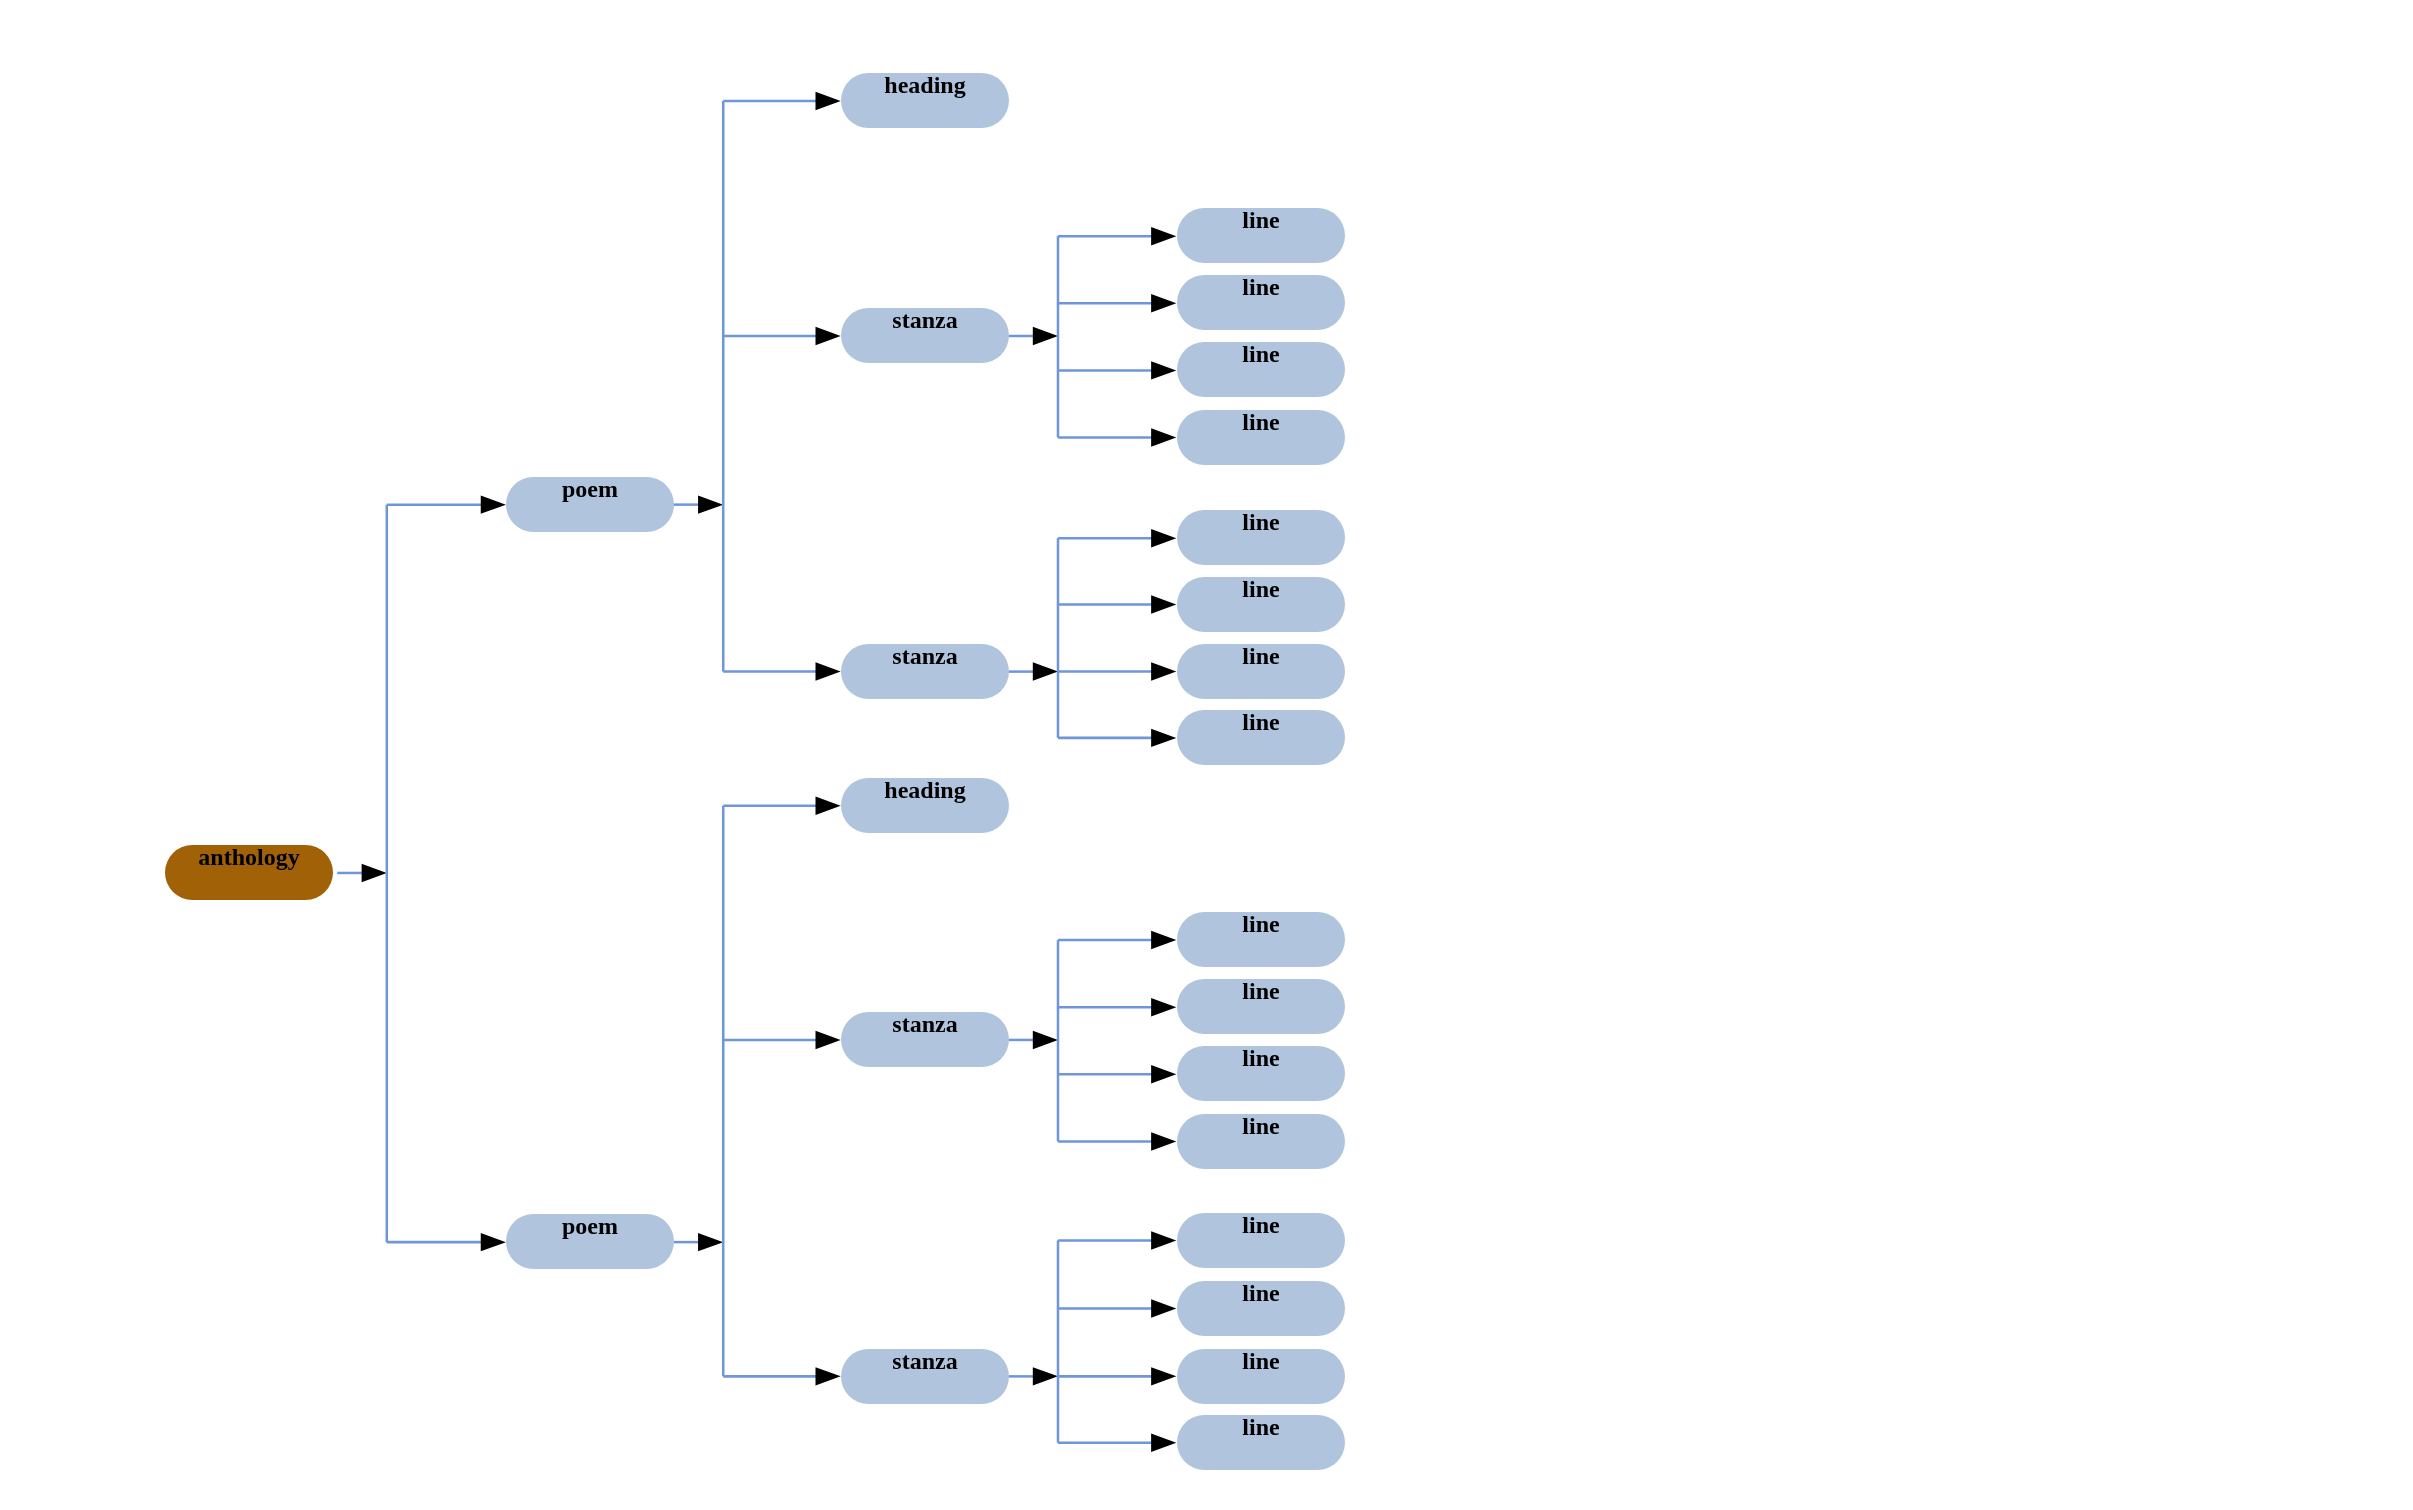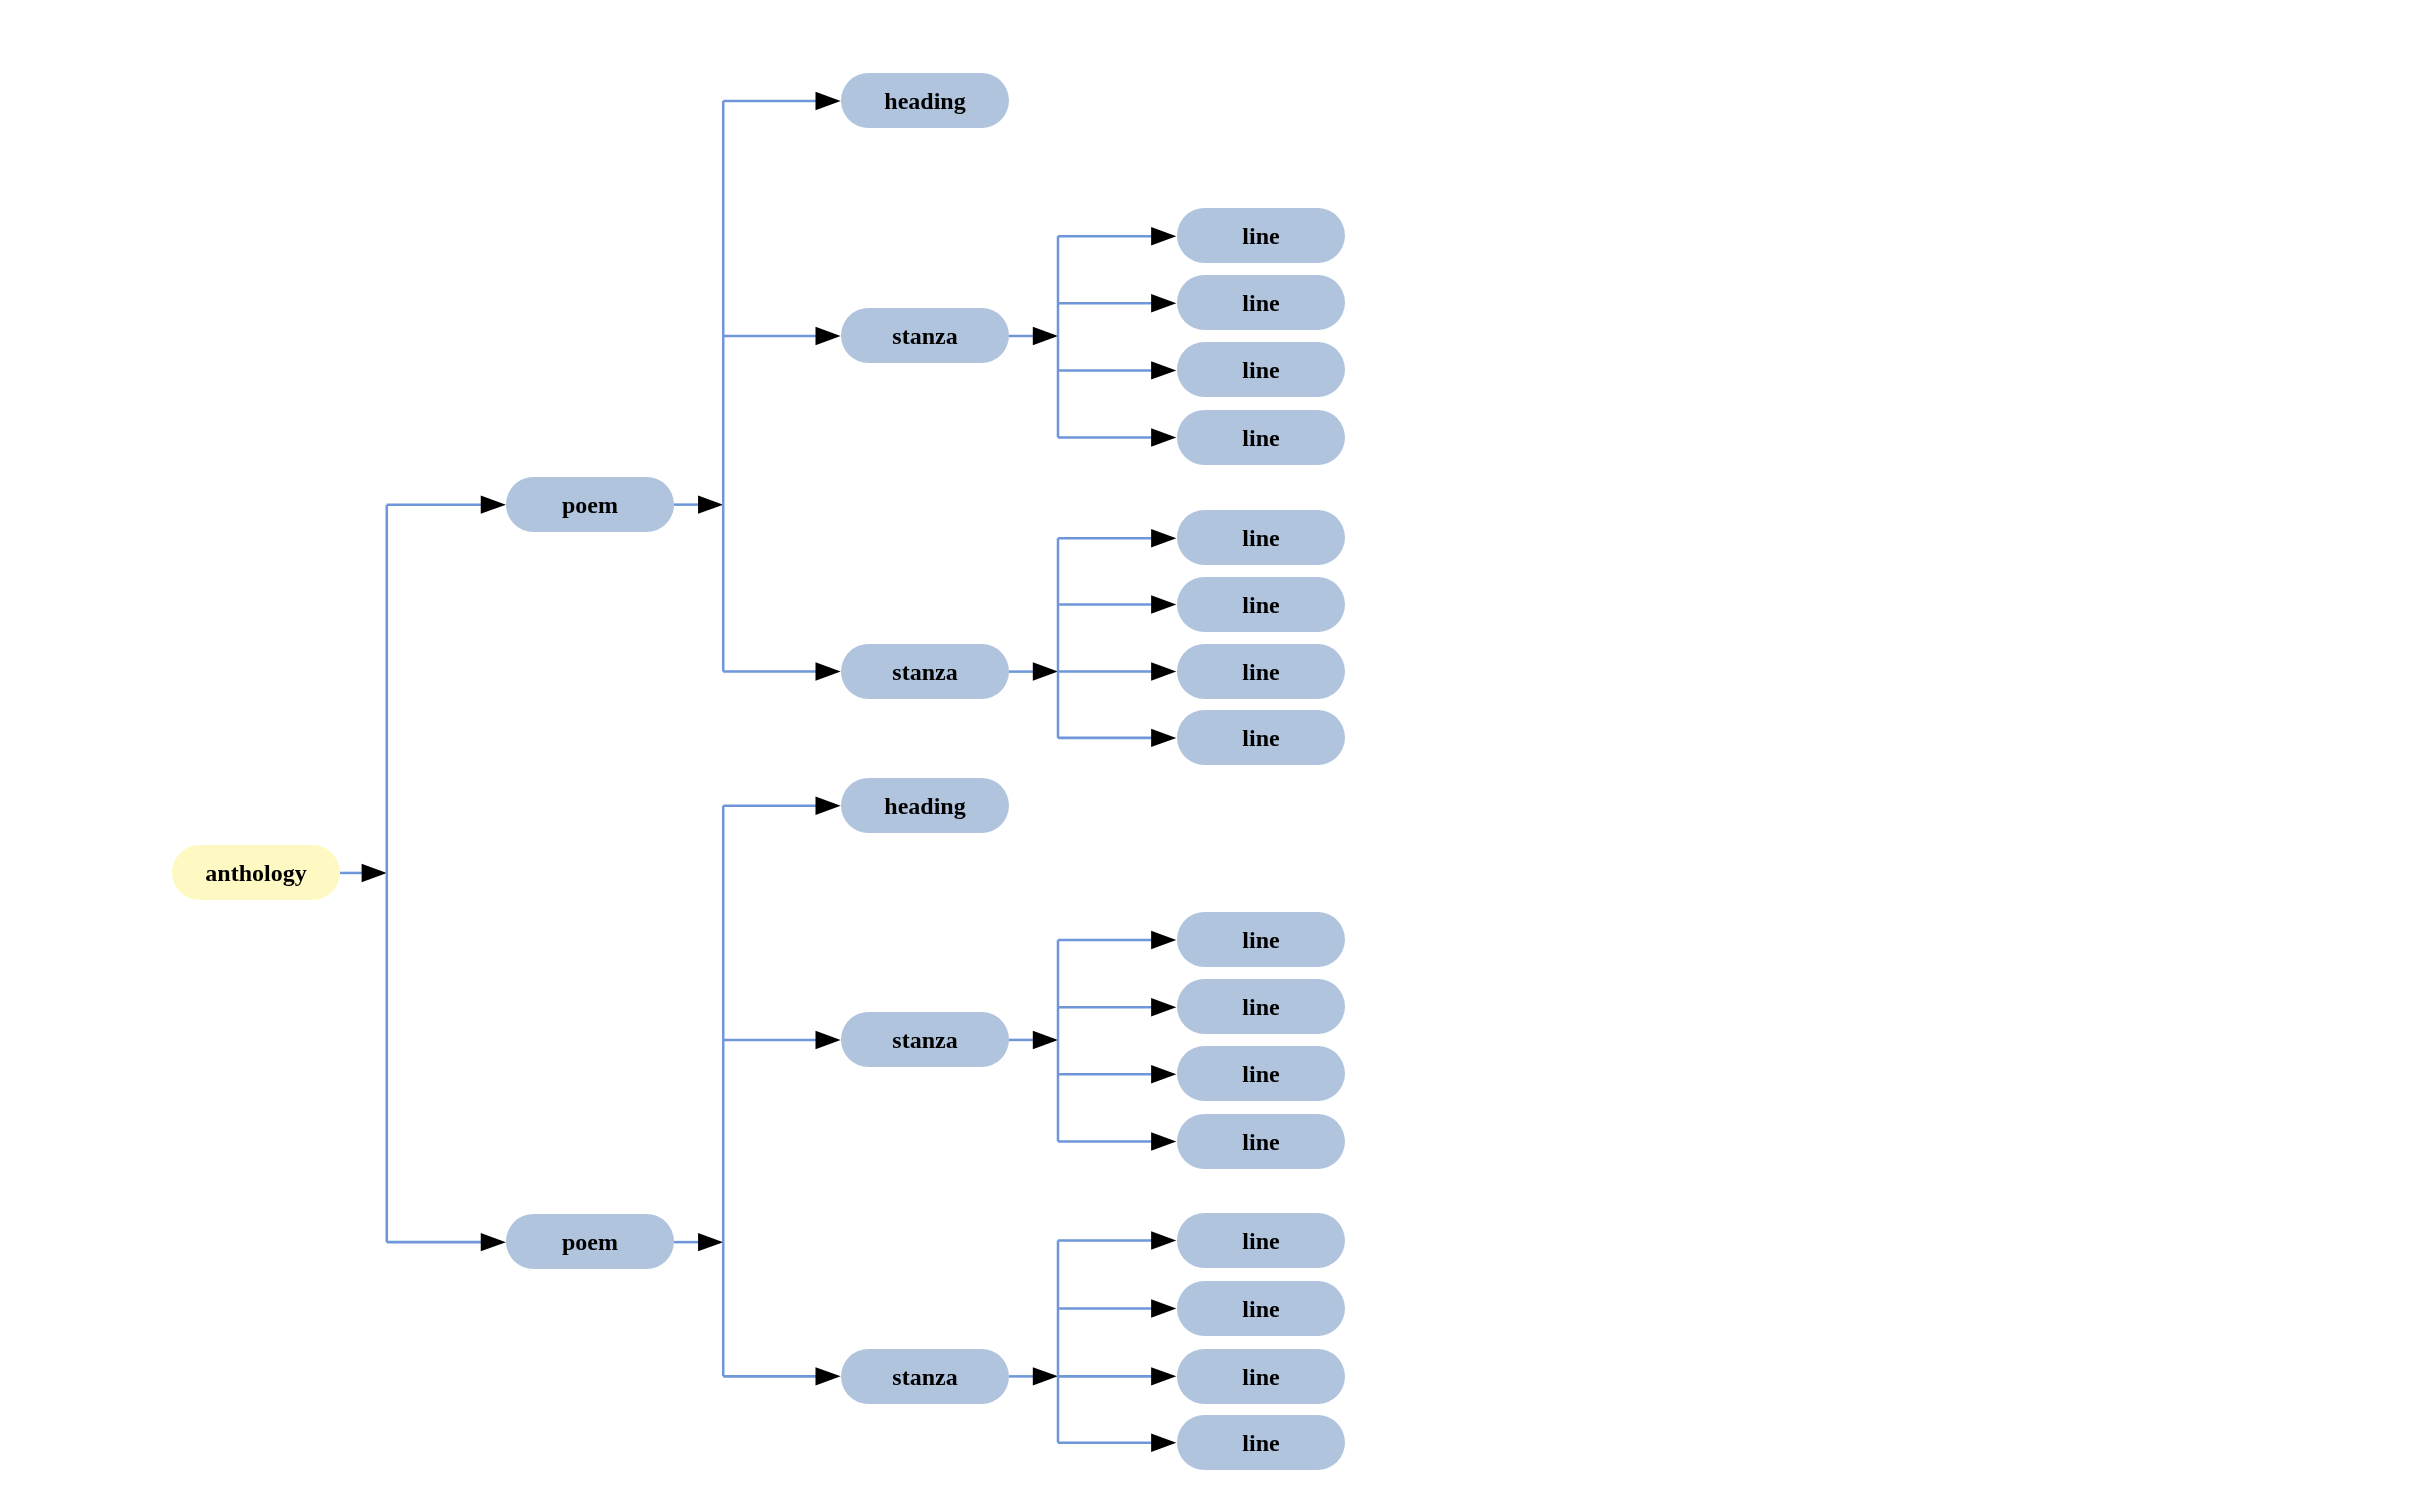--- a/index.html
+++ b/index.html
@@ -15,21 +15,20 @@
     position: absolute;
     left: 0; top: 0;
     width: 2413px; height: 1511px;
   }
   .node {
     position: absolute;
     width: 168px;
     height: 55px;
     border-radius: 28px;
     display: flex;
-    align-items: center;
     justify-content: center;
     font-weight: bold;
     font-size: 24px;
     line-height: 1;
     color: #000000;
     user-select: none;
   }
 </style>
 </head>
 <body>
@@ -99,21 +98,21 @@
       <line x1="1261" y1="1478" x2="1261" y2="1719" stroke="#6e96d8" stroke-width="3"></line>
       <line x1="1261" y1="1478" x2="1373" y2="1478" stroke="#6e96d8" stroke-width="3"></line>
       <polygon points="1402,1478 1372,1467 1372,1489" fill="#000000"></polygon>
       <line x1="1261" y1="1559" x2="1373" y2="1559" stroke="#6e96d8" stroke-width="3"></line>
       <polygon points="1402,1559 1372,1548 1372,1570" fill="#000000"></polygon>
       <line x1="1261" y1="1640" x2="1373" y2="1640" stroke="#6e96d8" stroke-width="3"></line>
       <polygon points="1402,1640 1372,1629 1372,1651" fill="#000000"></polygon>
       <line x1="1261" y1="1719" x2="1373" y2="1719" stroke="#6e96d8" stroke-width="3"></line>
       <polygon points="1402,1719 1372,1708 1372,1730" fill="#000000"></polygon>
     </svg>
-<div class="node" style="left: 172px; top: 845px; background: #fef9c3; color: rgb(0, 0, 0);">
+<div class="node" style="left: 165px; top: 845px; background: #a16207; color: rgb(0, 0, 0);">
       <span>anthology</span>
     </div>
     <div class="node" style="left: 506px; top: 477px; background: rgb(176, 196, 222); color: rgb(0, 0, 0);">
       <span>poem</span>
     </div>
     <div class="node" style="left: 841px; top: 73px; background: rgb(176, 196, 222); color: rgb(0, 0, 0);">
       <span>heading</span>
     </div>
     <div class="node" style="left: 841px; top: 308px; background: rgb(176, 196, 222); color: rgb(0, 0, 0);">
       <span>stanza</span>

